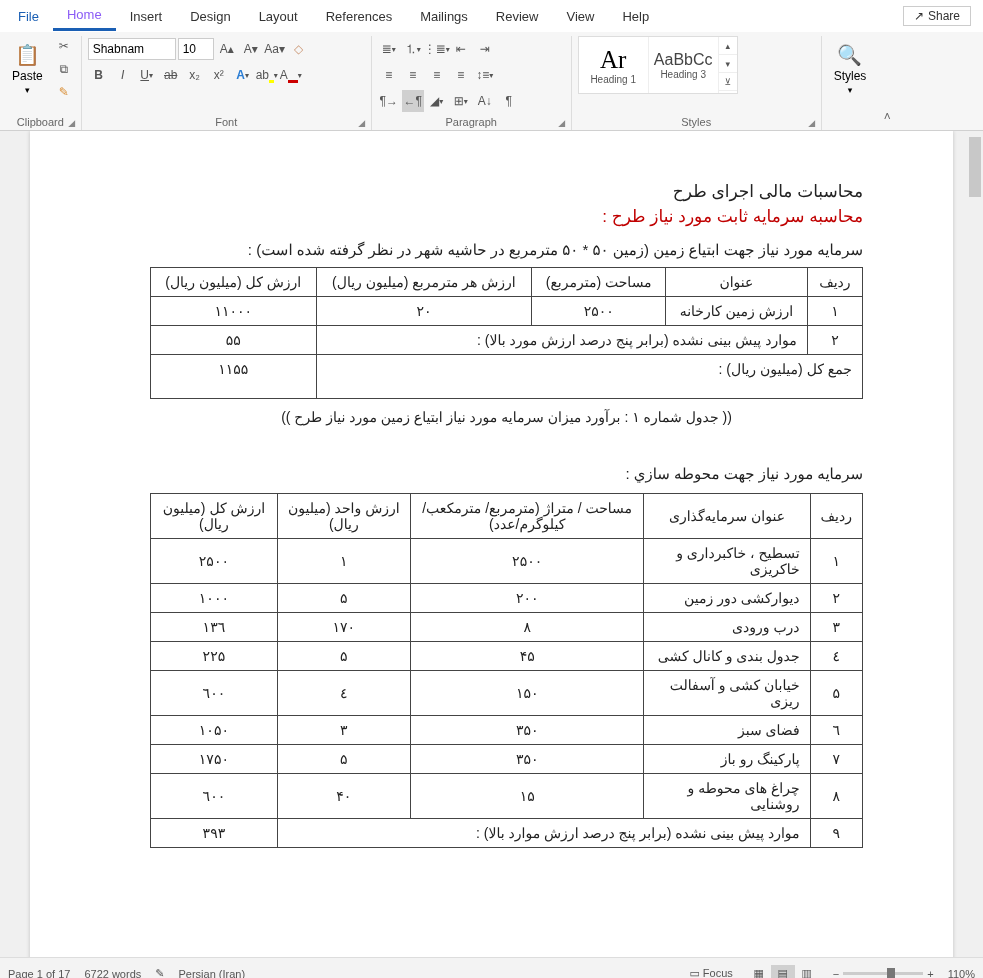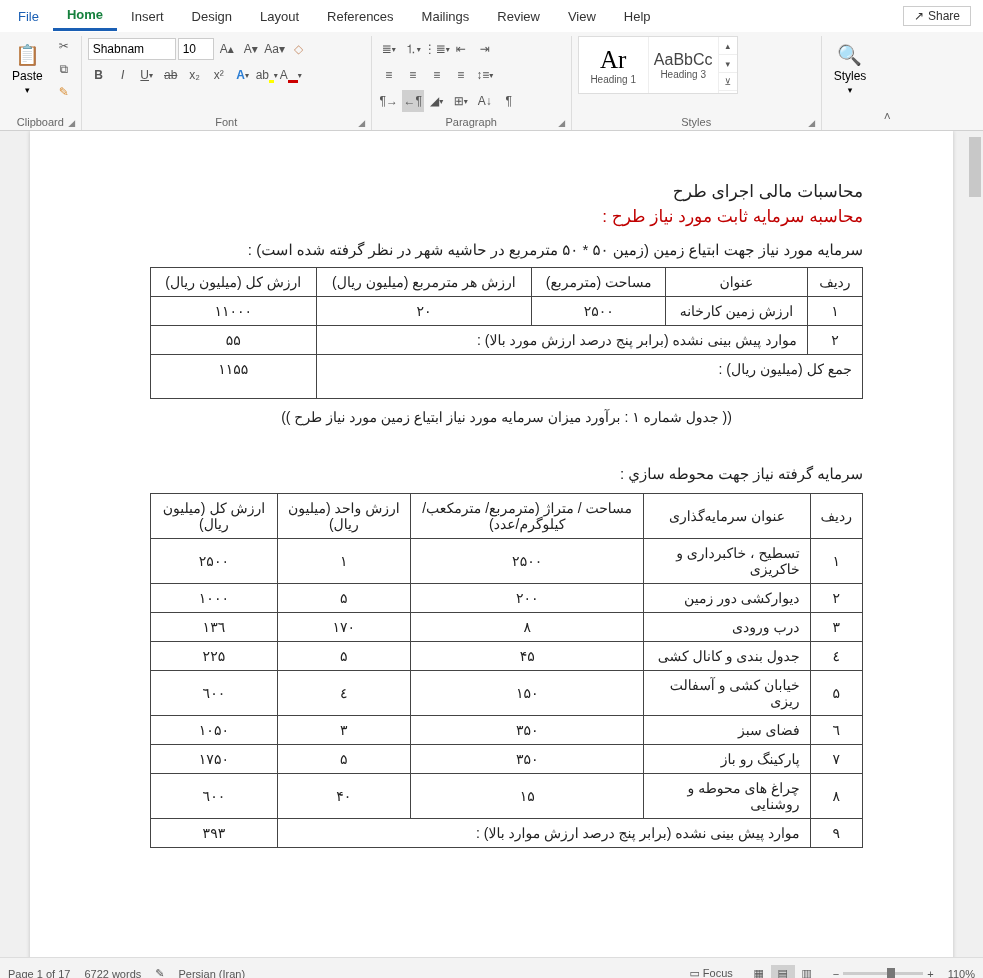--- a/index.html
+++ b/index.html
@@ -3,21 +3,21 @@
 <meta charset="utf-8">
 <style>
 * { box-sizing: border-box; margin: 0; padding: 0; }
 body { font-family: 'Segoe UI', Tahoma, sans-serif; background: #fff; font-size: 12px; overflow: hidden; }
 
 
 .ribbon { background: #fff; border-bottom: 1px solid #d0d0d0; }
 .tabs { display: flex; align-items: center; height: 32px; padding: 0 4px; }
 .tab { padding: 6px 14px; color: #333; cursor: pointer; font-size: 13px; }
 .tab.file { color: #1a5fb4; }
-.tab.active { border-bottom: 3px solid #1a5fb4; color: #15803d; font-weight: bold; }
+.tab.active { border-bottom: 3px solid #1a5fb4; color: #8b5cf6; }
 .share-btn { margin-left: auto; margin-right: 8px; padding: 2px 10px; border: 1px solid #ccc; display: flex; align-items: center; gap: 4px; font-size: 12px; color: #333; }
 
 .ribbon-body { display: flex; height: 98px; background: #f6f6f6; padding-top: 4px; }
 .rgroup { display: flex; flex-direction: column; justify-content: space-between; padding: 0 6px; border-right: 1px solid #ddd; position: relative; }
 .rgroup-label { font-size: 11px; color: #666; text-align: center; padding: 2px 0; }
 .rgroup-controls { display: flex; gap: 4px; align-items: flex-start; height: 70px; }
 .dlg { position: absolute; bottom: 0; right: 2px; width: 14px; height: 14px; display: flex; align-items: center; justify-content: center; color: #888; font-size: 9px; }
 
 .big-btn { display: flex; flex-direction: column; align-items: center; justify-content: center; gap: 2px; padding: 2px 6px; min-width: 40px; height: 66px; }
 .big-btn .ic { font-size: 20px; }
@@ -308,21 +308,21 @@
         <td>۵۵</td>
       </tr>
       <tr>
         <td colspan="4" style="text-align:right;height:44px;vertical-align:top">جمع کل (میلیون ریال) :</td>
         <td style="vertical-align:top">۱۱۵۵</td>
       </tr>
     </tbody>
       </table>
     <div class="caption">(( جدول شماره ۱ :  برآورد میزان سرمایه مورد نیاز ابتیاع زمین مورد نیاز طرح ))</div>
 
-    <div class="doc-line" style="margin-top:40px;margin-bottom:10px">سرمايه گرفته نياز جهت محوطه سازي :</div>
+    <div class="doc-line" style="margin-top:40px;margin-bottom:10px">سرمايه مورد نياز جهت محوطه سازي :</div>
 
     <table class="doc-tbl">
       <tbody>
           <tr>
         <th>ردیف</th>
         <th>عنوان سرمایه‌گذاری</th>
         <th>مساحت / متراژ (مترمربع/ مترمکعب/کیلوگرم/عدد)</th>
         <th>ارزش واحد (میلیون ریال)</th>
         <th>ارزش کل (میلیون ریال)</th>
       </tr>

